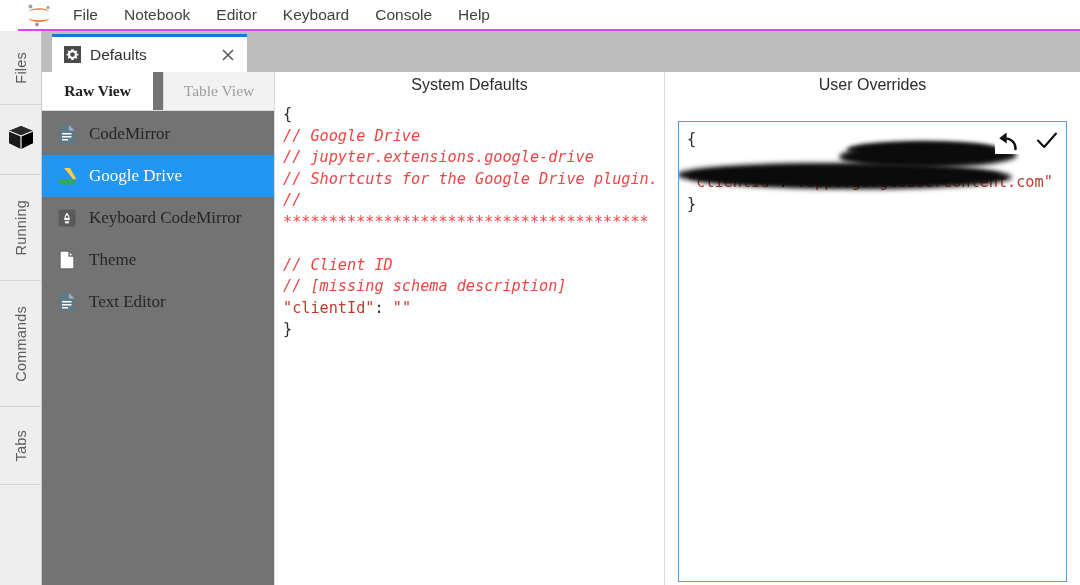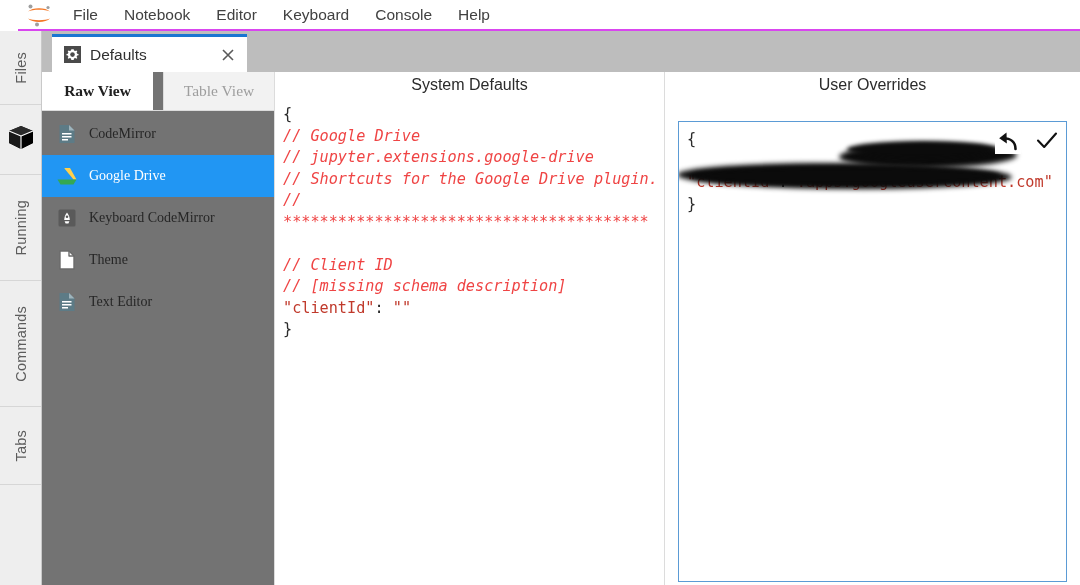--- a/index.html
+++ b/index.html
@@ -131,21 +131,21 @@
     background: #f2f2f2; color: #9e9e9e;
     border-left: 1px solid #dcdcdc;
     margin-left: 10px;
   }
   .plugin-list { padding-top: 2px; }
   .plugin-item {
     height: 42px;
     display: flex; align-items: center;
     padding-left: 14px;
     cursor: pointer;
-    font-size: 14px;
+    font-size: 17px;
     color: #262626;
   }
   .plugin-item.selected { background: #2196f3; color: #ffffff; }
   .plugin-icon {
     width: 22px; height: 22px;
     flex: 0 0 22px;
     margin-right: 11px;
     display: block;
   }
 

